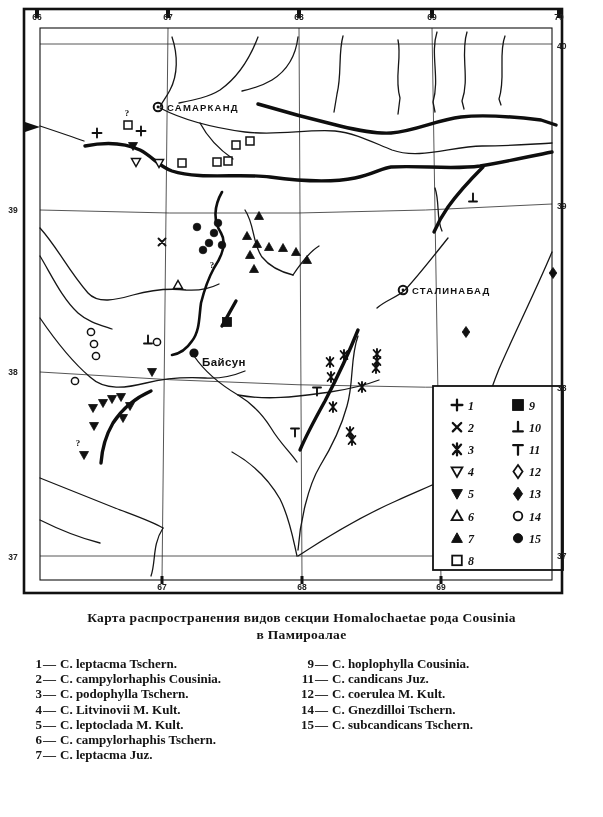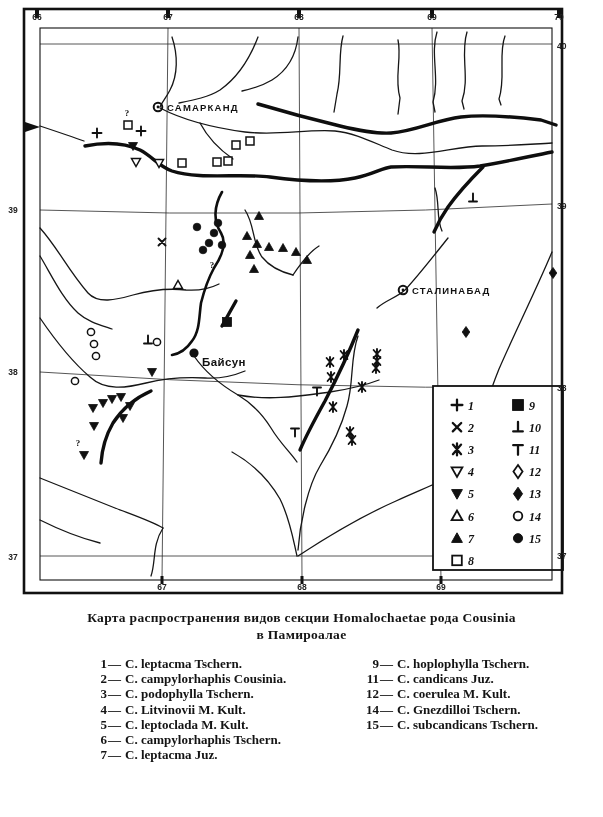--- a/index.html
+++ b/index.html
@@ -20,21 +20,21 @@
   .stk{stroke:#111;stroke-width:1.9;fill:none;stroke-linecap:round;}
   .open{fill:#ffffff;stroke:#111;stroke-width:1.5;}
   .fill{fill:#111;stroke:#111;stroke-width:0.8;}
   .legend-box{fill:#ffffff;stroke:#111;stroke-width:1.8;}
   .legend-num{font-family:"Liberation Serif",serif;font-style:italic;font-size:12px;font-weight:bold;fill:#111;}
   .qmark{font-family:"Liberation Serif",serif;font-size:9px;font-weight:bold;fill:#111;}
   .caption{
     margin-top:9px;text-align:center;font-weight:bold;font-size:13.5px;line-height:17px;
     letter-spacing:0.3px;
   }
-  .species{display:flex;margin-top:13px;padding-left:20px;font-weight:bold;font-size:13px;justify-content:center;}
+  .species{display:flex;margin-top:13px;padding-left:20px;font-weight:bold;font-size:13px;}
   .species ol{list-style:none;margin:0;padding:0;}
   .species li{line-height:15.2px;white-space:nowrap;}
   .col-left{width:272px;}
   .num{display:inline-block;min-width:22px;text-align:right;}
   .sp{padding-left:3px;}
   .dash{padding:0 1px;}
 </style>
 </head>
 <body>
 
@@ -438,21 +438,21 @@
     <ol class="col-left" id="species-left">
         <li><span class="num">1</span><span class="dash">—</span><span class="sp">C. leptacma Tschern.</span></li>
         <li><span class="num">2</span><span class="dash">—</span><span class="sp">C. campylorhaphis Cousinia.</span></li>
         <li><span class="num">3</span><span class="dash">—</span><span class="sp">C. podophylla Tschern.</span></li>
         <li><span class="num">4</span><span class="dash">—</span><span class="sp">C. Litvinovii M. Kult.</span></li>
         <li><span class="num">5</span><span class="dash">—</span><span class="sp">C. leptoclada M. Kult.</span></li>
         <li><span class="num">6</span><span class="dash">—</span><span class="sp">C. campylorhaphis Tschern.</span></li>
         <li><span class="num">7</span><span class="dash">—</span><span class="sp">C. leptacma Juz.</span></li>
       </ol>
     <ol id="species-right">
-        <li><span class="num">9</span><span class="dash">—</span><span class="sp">C. hoplophylla Tschern.</span></li>
+        <li><span class="num">9</span><span class="dash">—</span><span class="sp">C. hoplophylla Cousinia.</span></li>
         <li><span class="num">11</span><span class="dash">—</span><span class="sp">C. candicans Juz.</span></li>
         <li><span class="num">12</span><span class="dash">—</span><span class="sp">C. coerulea M. Kult.</span></li>
         <li><span class="num">14</span><span class="dash">—</span><span class="sp">C. Gnezdilloi Tschern.</span></li>
         <li><span class="num">15</span><span class="dash">—</span><span class="sp">C. subcandicans Tschern.</span></li>
       </ol>
   </div>
 
 </div>
 
 </body></html>

